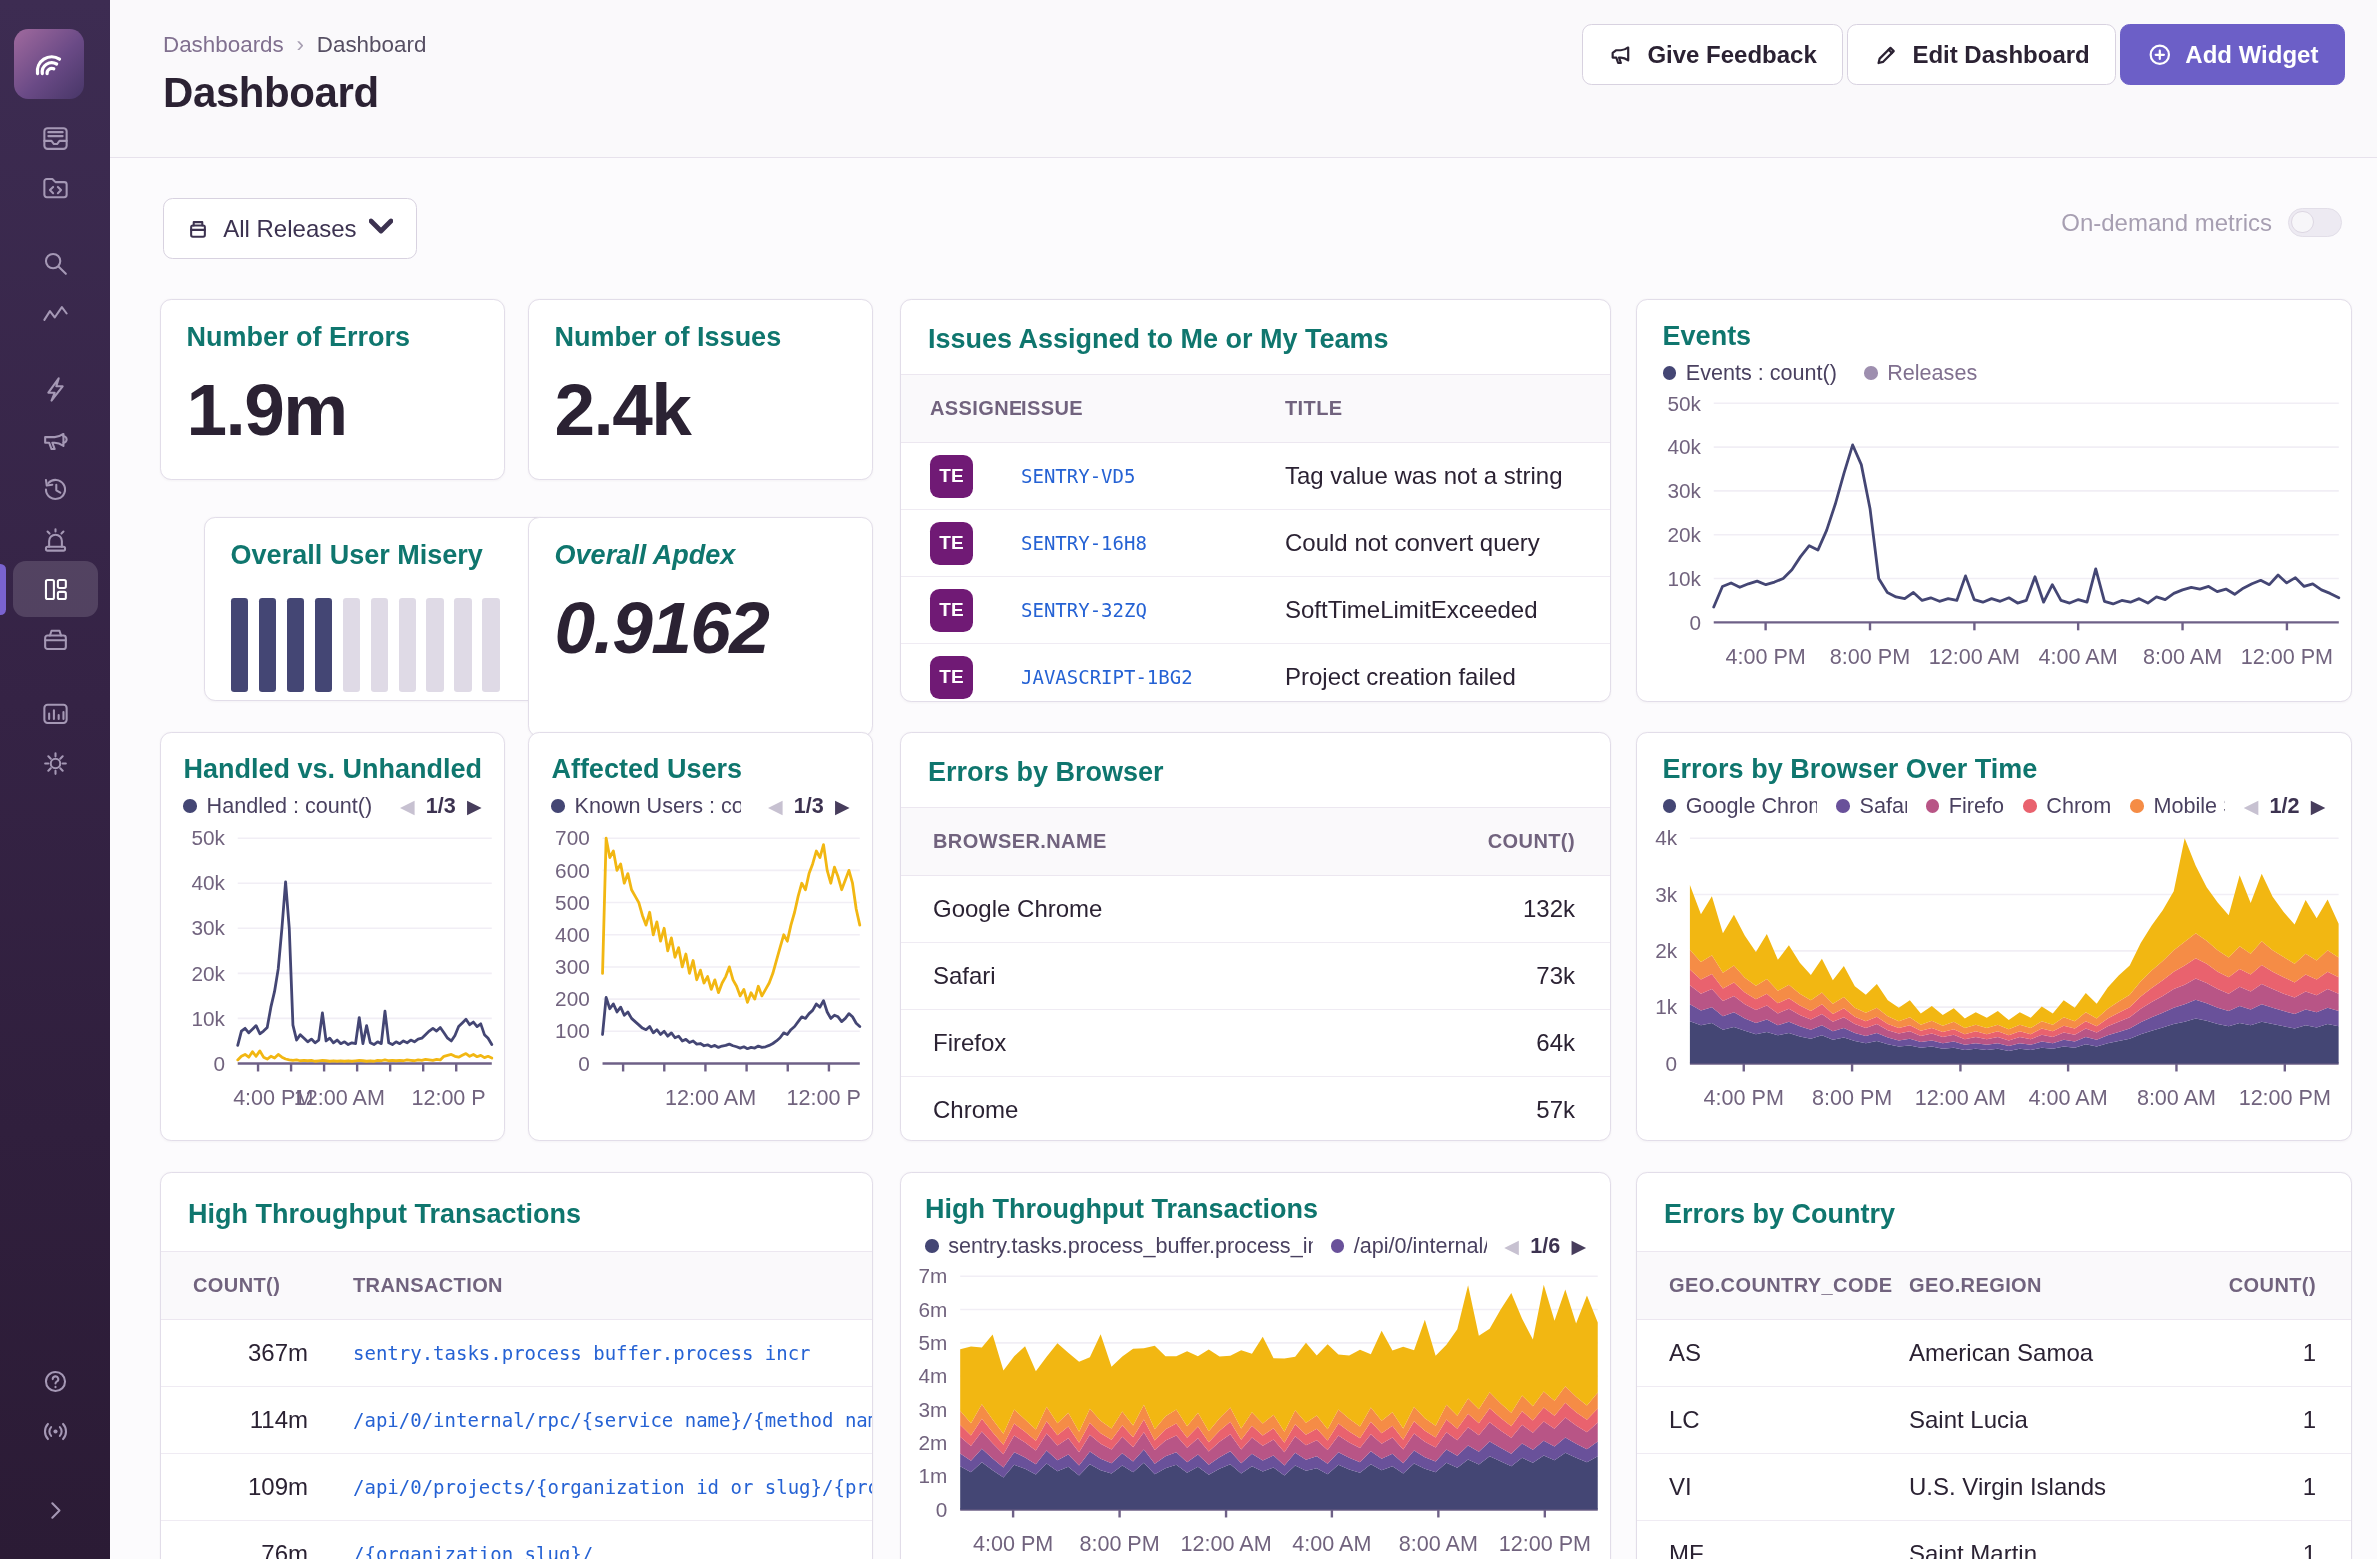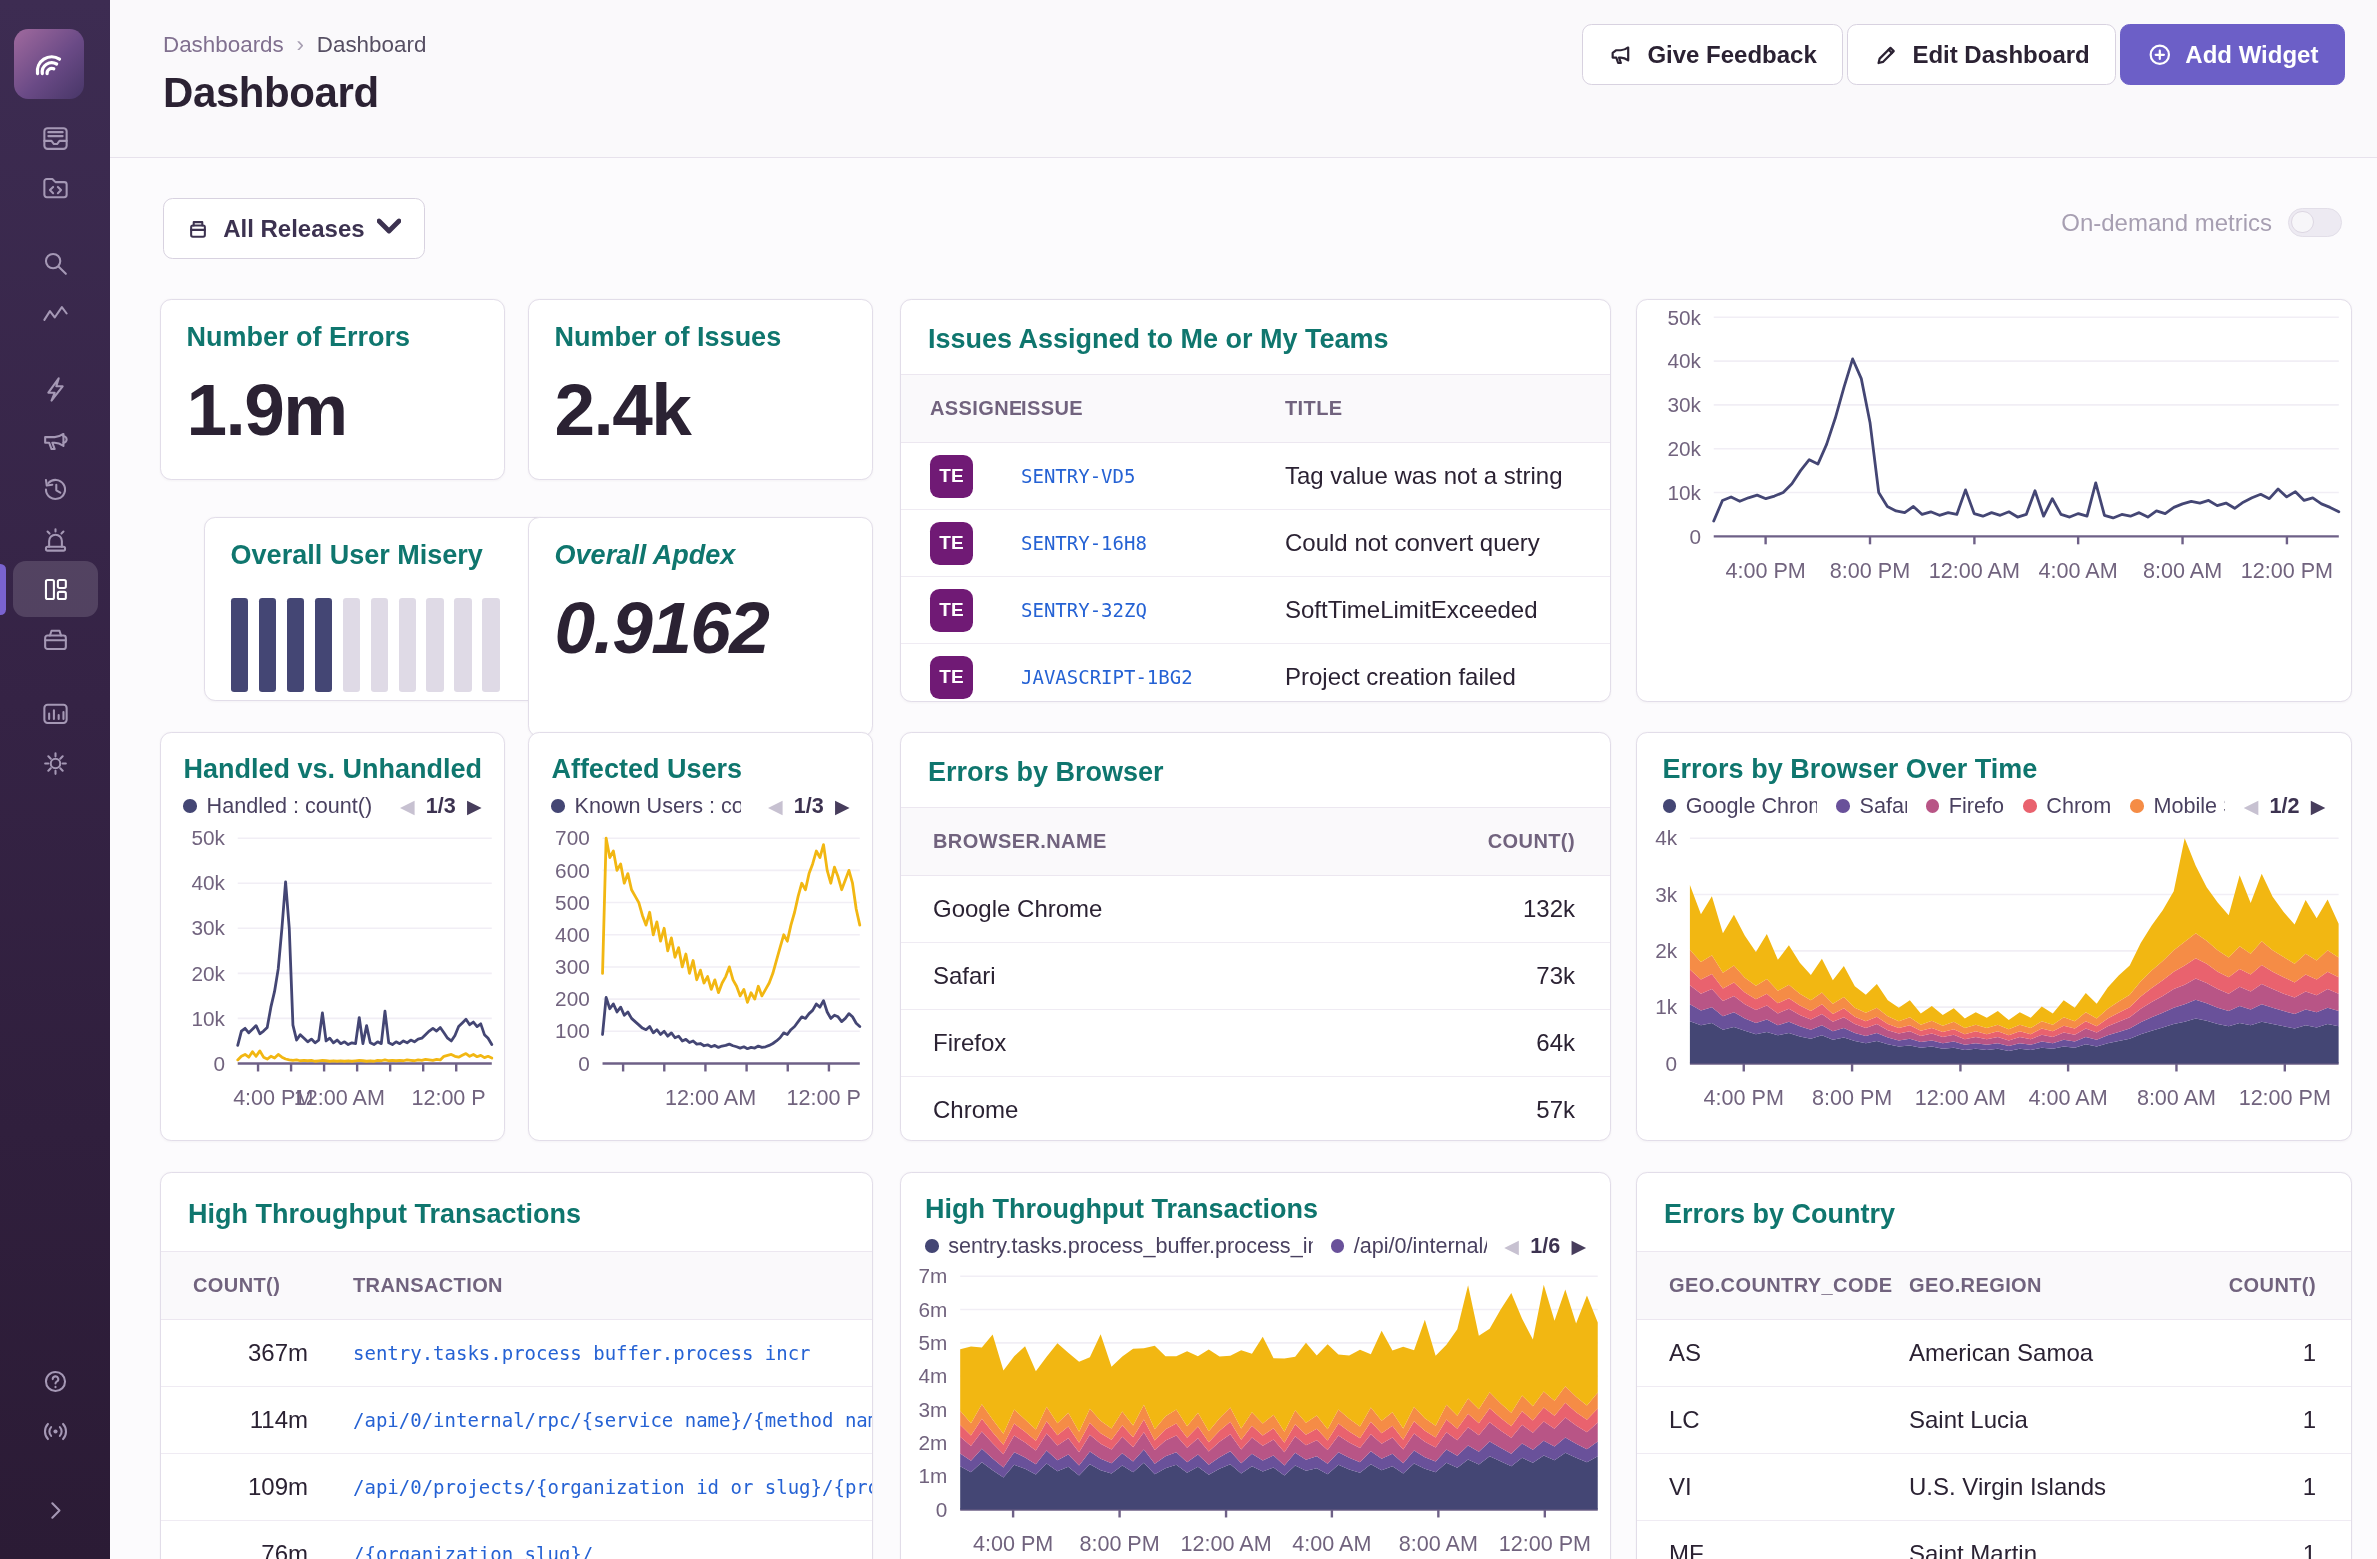--- a/index.html
+++ b/index.html
@@ -34,21 +34,21 @@
   
   .content { position:absolute; left:110px; top:158px; right:0; bottom:0; overflow:hidden; background:#fcfbfd; }
 
   
   .filter-bar { position:absolute; left:53px; top:40px; display:flex; gap:24px; }
   .seg { display:flex; background:#fff; border:1.6px solid #d8d2e0; border-radius:9.6px; height:61px; align-items:stretch; }
   .seg-item { display:flex; align-items:center; gap:11.2px; padding:0 24px; font-size:24px; font-weight:700; color:#3c3250; cursor:pointer; }
   .seg-item + .seg-item { border-left:1.6px solid #e4dfe9; }
   .chev svg { width:17.6px; height:11.2px; stroke:#80708f; stroke-width:2.6; fill:none; stroke-linecap:round; stroke-linejoin:round; }
   .releases-btn { display:flex; align-items:center; gap:12.8px; background:#fff; border:1.6px solid #d8d2e0; border-radius:9.6px; height:61px; padding:0 22.4px;
-    font-size:24px; font-weight:700; color:#3c3250; cursor:pointer; }
+    font-size:24px; font-weight:400; color:#3c3250; cursor:pointer; }
   .releases-btn svg { width:24px; height:24px; stroke:#3c3250; fill:none; stroke-width:2.4; stroke-linecap:round; stroke-linejoin:round; }
   .ondemand { position:absolute; right:35px; top:50px; display:flex; align-items:center; gap:16px; font-size:24px; color:#a79fb2; }
   .toggle { width:54px; height:29px; border-radius:14.4px; background:#edeaf2; border:1.6px solid #e2dee8; position:relative; cursor:pointer; }
   .toggle .knob { position:absolute; left:2.4px; top:1.6px; width:22.4px; height:22.4px; border-radius:50%; background:#f7f6f9; border:1.6px solid #ddd7e3; }
 
   
   .card { position:absolute; background:#fff; border:1.6px solid #e2dde9; border-radius:11.2px; box-shadow:0 0.8px 2.4px rgba(43,34,51,.04); overflow:hidden; }
   .card-pad { padding:22.4px 25.6px 0 25.6px; }
   .w-title { font-size:27px; font-weight:700; color:#0f766e; white-space:nowrap; overflow:hidden; }
   .big-number { font-size:73px; font-weight:600; color:#2b2233; letter-spacing:-1.6px; margin-top:14.4px; }
@@ -332,20 +332,33 @@
     <div class="tbl-row">
       <div class="c-assignee">
           <span class="badge">TE</span>
         </div>
       <div class="cell c-issue mono link">JAVASCRIPT-1BG2</div>
       <div class="cell c-title">Project creation failed</div>
     </div>
   </section>
 
   <section class="card" style="left:1526px;top:141px;width:716px;height:403px;">
+    <div style="padding:21px 25.6px 0;">
+      <div class="w-title">Events</div>
+      <div class="legend">
+        <span class="legend-item">
+            <span class="dot navy"></span>
+            <span>Events : count()</span>
+          </span>
+        <span class="legend-item" style="color:#80708f">
+            <span class="dot muted"></span>
+            <span>Releases</span>
+          </span>
+      </div>
+    </div>
     <div class="chart-box" style="height:288px;margin-top:6.4px;">
         <svg width="713" height="288" viewBox="0 0 892 360">
           <text x="80" y="297" text-anchor="end" font-size="26" fill="#71637e">0</text>
           <line x1="96" y1="233.2" x2="878" y2="233.2" stroke="#f1eef5" stroke-width="2"></line>
           <text x="80" y="242.2" text-anchor="end" font-size="26" fill="#71637e">10k</text>
           <line x1="96" y1="178.39999999999998" x2="878" y2="178.39999999999998" stroke="#f1eef5" stroke-width="2"></line>
           <text x="80" y="187.39999999999998" text-anchor="end" font-size="26" fill="#71637e">20k</text>
           <line x1="96" y1="123.6" x2="878" y2="123.6" stroke="#f1eef5" stroke-width="2"></line>
           <text x="80" y="132.6" text-anchor="end" font-size="26" fill="#71637e">30k</text>
           <line x1="96" y1="68.79999999999998" x2="878" y2="68.79999999999998" stroke="#f1eef5" stroke-width="2"></line>

